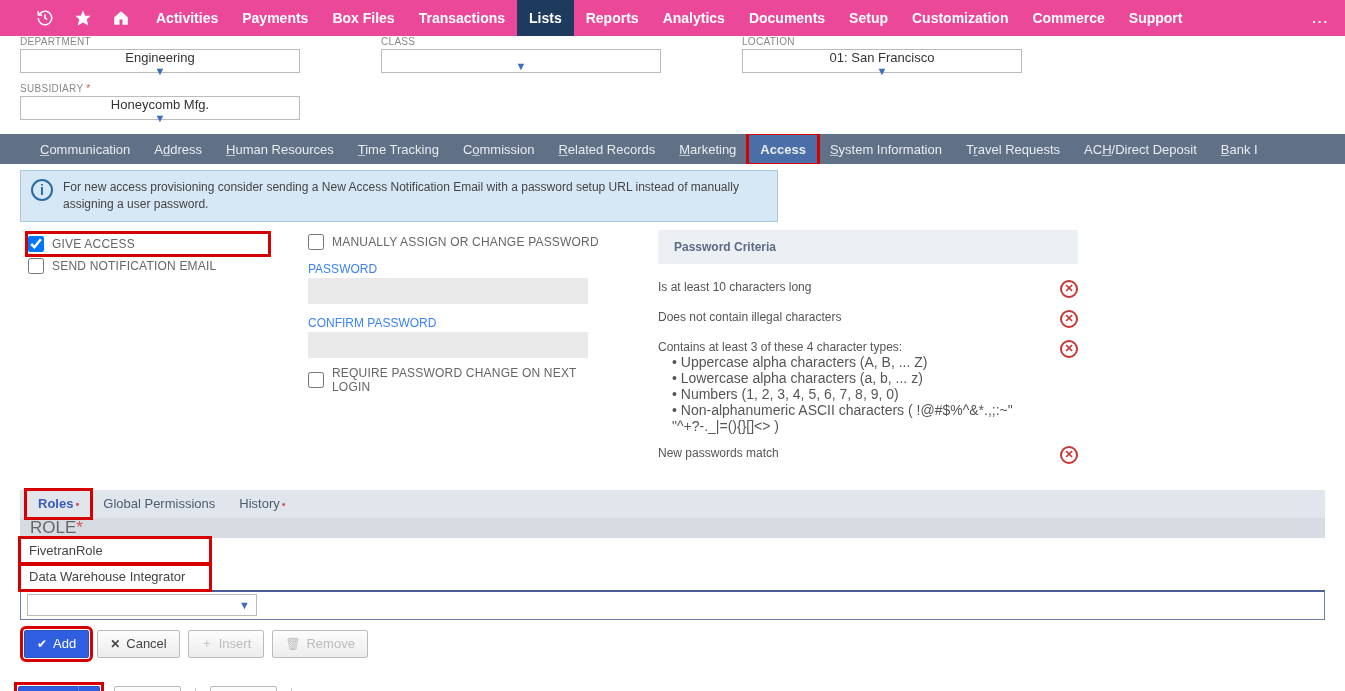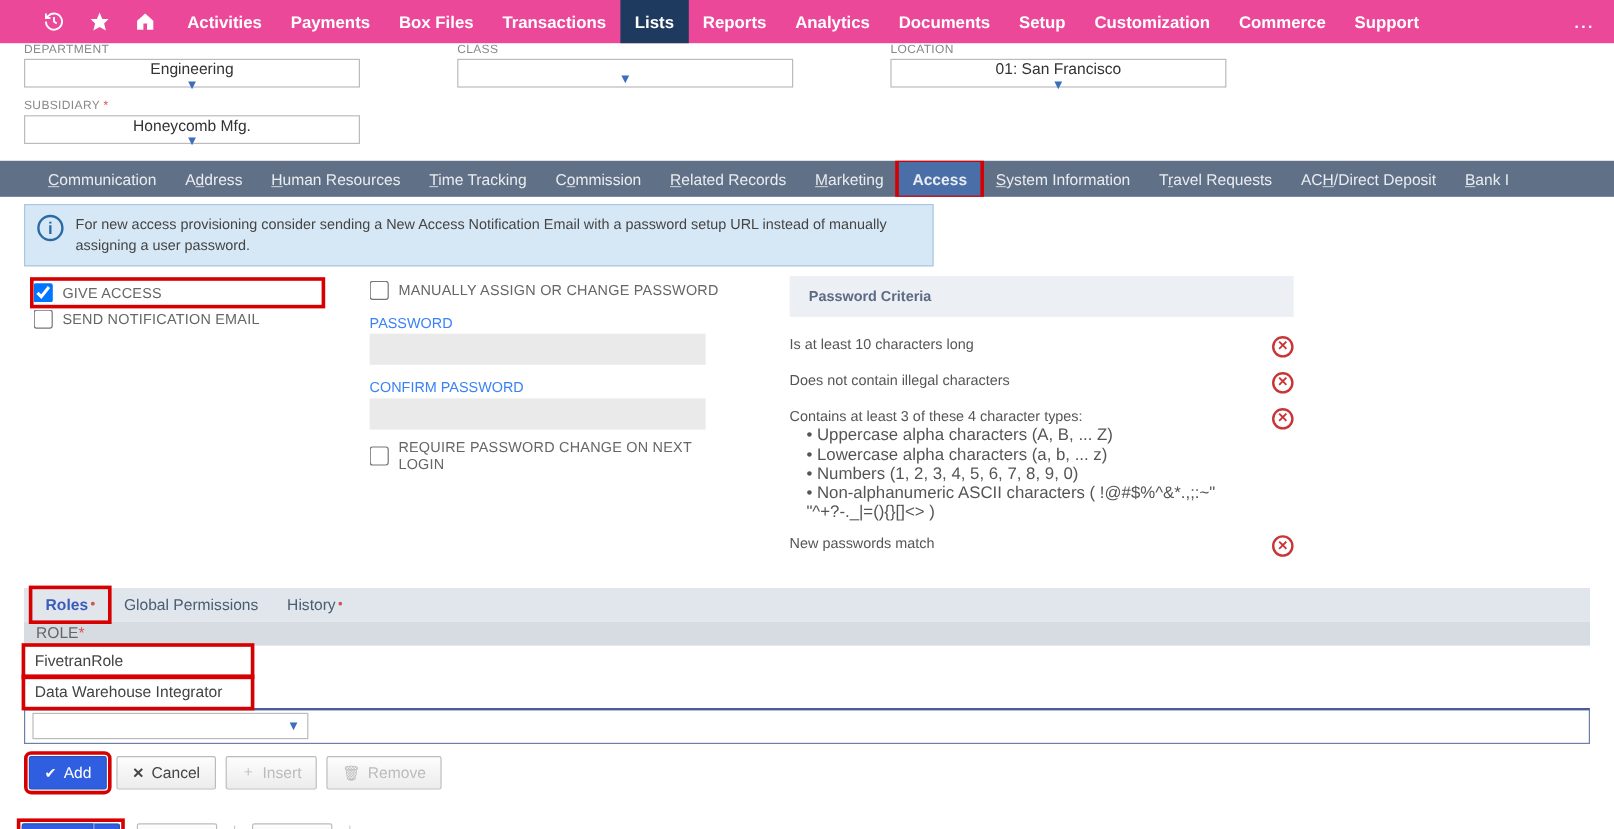--- a/index.html
+++ b/index.html
@@ -56,21 +56,21 @@
 .crit-sub { font-size: 14px; color: #555; margin-left: 14px; }
 
 
 .roles-wrap { margin: 20px 20px 0 20px; }
 .roles-tabs { background: #e1e5ec; height: 28px; display: flex; align-items: center; padding-left: 6px; font-size: 13px; }
 .roles-tabs .rtab { padding: 0 12px; height: 28px; display: flex; align-items: center; cursor: pointer; color: #4a5d73; }
 .roles-tabs .rtab.active { font-weight: bold; color: #3b5bbb; }
 .roles-tabs .rtab.hl { outline: 3px solid #d60000; outline-offset: -1px; }
 .roles-tabs .dot { color: #c55; margin-left: 2px; font-size: 11px; }
 
-.role-header { background: #d7dbe2; height: 20px; padding-left: 10px; font-size: 13px; color: #666; display: flex; align-items: center; }
+.role-header { background: #d7dbe2; height: 20px; padding-left: 10px; font-size: 17px; color: #666; display: flex; align-items: center; }
 .role-header .req { color: #d9534f; }
 
 .role-row { height: 26px; border: 1px solid #cdd2da; border-top: none; display: flex; align-items: center; padding-left: 8px; font-size: 13px; color: #444; cursor: pointer; }
 .role-row.hl { outline: 3px solid #d60000; outline-offset: -1px; width: 190px; }
 .role-input-row { height: 30px; border: 1px solid #6b7fa8; border-top: 2px solid #4a5d9a; display: flex; align-items: center; padding-left: 6px; background:#fff; }
 .role-input-row .dd { width: 230px; height: 22px; border: 1px solid #bbb; display: flex; align-items: center; justify-content: flex-end; padding-right: 6px; cursor: pointer; }
 .role-input-row .dd .caret { color: #3b6fbb; font-size: 11px; }
 
 .role-actions { display: flex; gap: 8px; padding: 10px 0 0 4px; }
 .btn { height: 28px; border: 1px solid #bbb; background: linear-gradient(#fdfdfd,#ececec); padding: 0 12px; display: flex; align-items: center; gap: 6px; cursor: pointer; font-size: 13px; color: #444; border-radius: 2px; }

